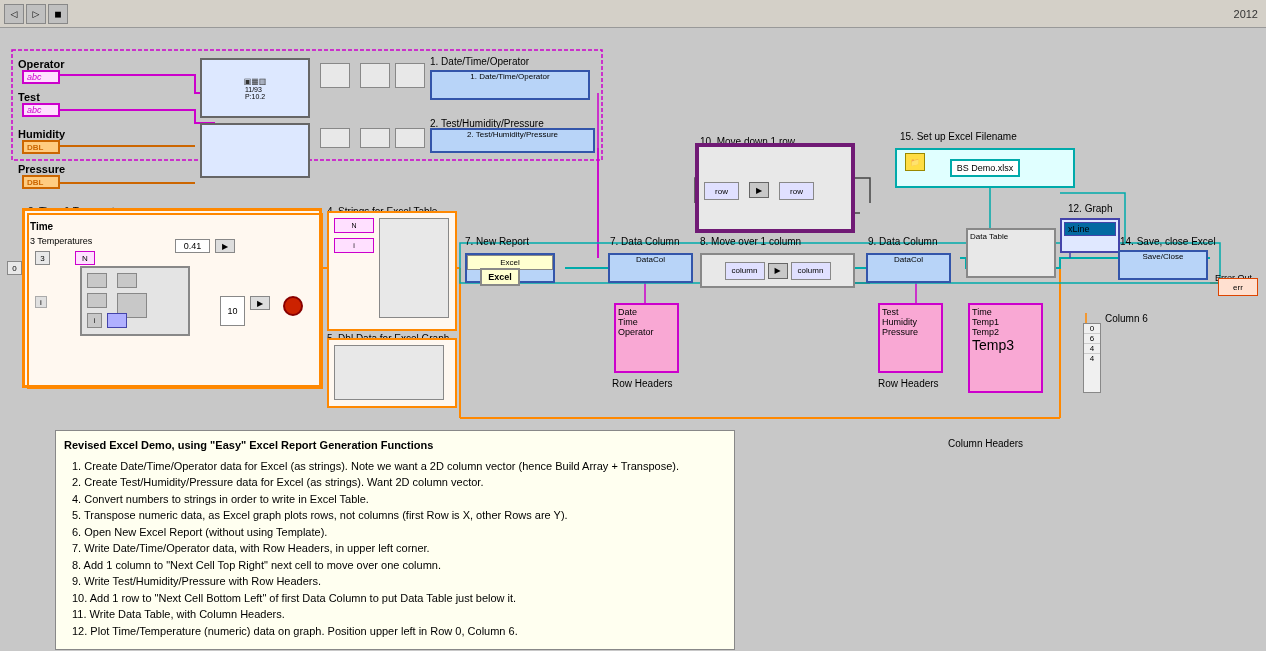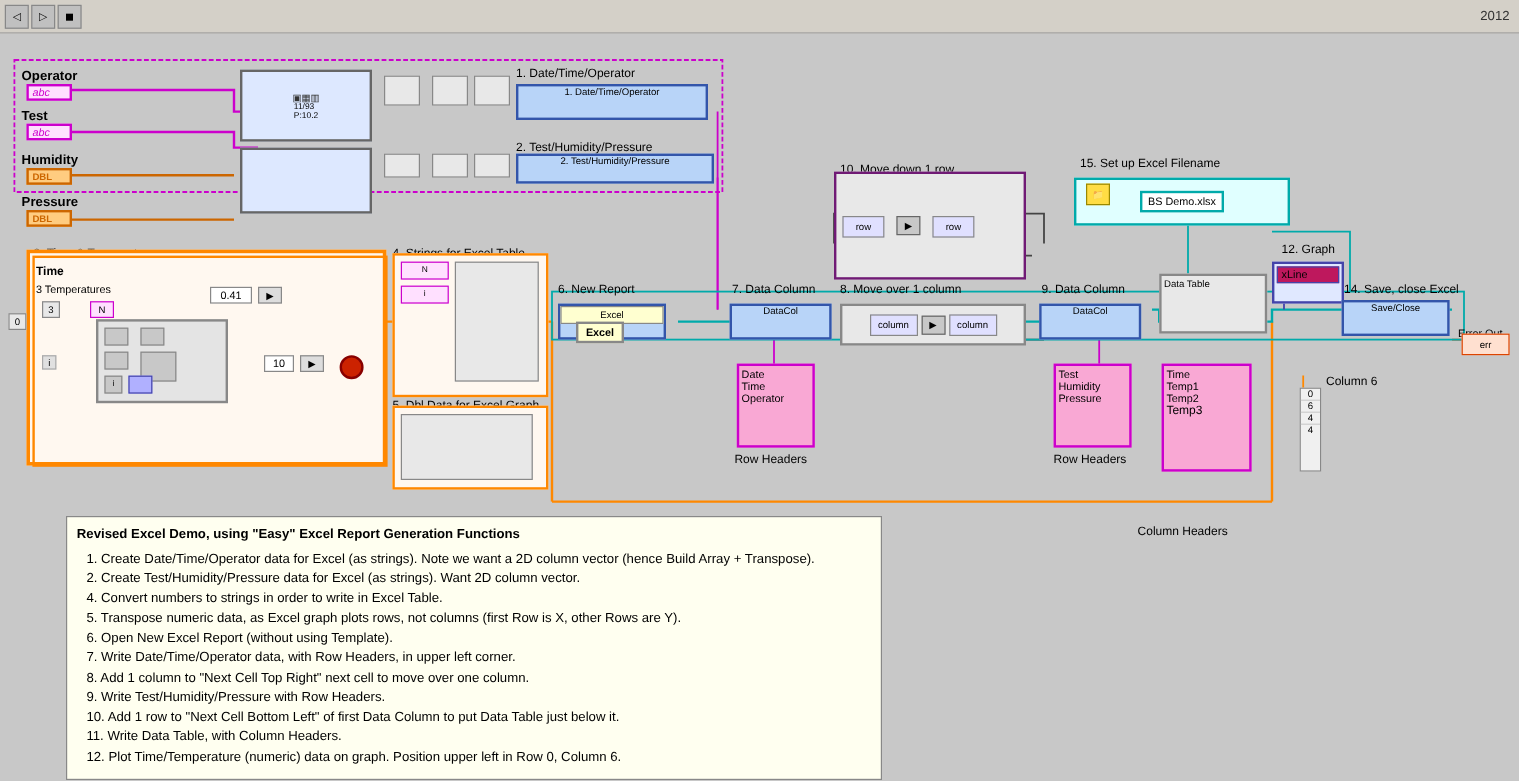--- a/index.html
+++ b/index.html
@@ -178,21 +178,21 @@
       width: 130px; height: 70px;
       border: 2px solid #ff8800;
       background: #fff8f0;
     }
 
     
     .move-down-block {
       position: absolute;
       top: 115px; left: 695px;
       width: 160px; height: 90px;
-      border: 2px solid #701a75;
+      border: 4px solid #701a75;
       background: #e8e8e8;
     }
 
     
     .data-table-block {
       position: absolute;
       top: 200px; left: 966px;
       width: 90px; height: 50px;
       border: 2px solid #888;
       background: #e8e8e8;
@@ -318,21 +318,21 @@
     <div style="position:absolute; top:40px; left:50px; width:20px; height:14px; border:1px solid #cc00cc; background:#ffe0ff; font-size:8px; display:flex;align-items:center;justify-content:center;">N</div>
 
     <div style="position:absolute; top:40px; left:10px; width:15px; height:14px; border:1px solid #888; background:#e8e8e8; font-size:8px; display:flex;align-items:center;justify-content:center;">3</div>
 
     <div style="position:absolute; top:85px; left:10px; width:12px; height:12px; border:1px solid #aaa; background:#e0e0e0; font-size:8px; display:flex;align-items:center;justify-content:center;">i</div>
 
     <div style="position:absolute; top:28px; left:150px; width:35px; height:14px; border:1px solid #888; background:#fff; font-size:9px; display:flex;align-items:center;justify-content:center;">0.41</div>
 
     <div style="position:absolute; top:28px; left:190px; width:20px; height:14px; background:#ddd; border:1px solid #888; font-size:8px; display:flex;align-items:center;justify-content:center;">▶</div>
 
-    <div style="position:absolute; top:85px; left:195px; width:25px; height:14px; border:1px solid #888; background:#fff; font-size:9px; display:flex;align-items:center;justify-content:center;">10</div>
+    <div style="position:absolute; top:85px; left:195px; width:25px; height:30px; border:1px solid #888; background:#fff; font-size:9px; display:flex;align-items:center;justify-content:center;">10</div>
 
     <div style="position:absolute; top:85px; left:225px; width:20px; height:14px; background:#ddd; border:1px solid #888; font-size:8px; display:flex;align-items:center;justify-content:center;">▶</div>
 
     <div style="position:absolute; top:85px; left:258px; width:20px; height:20px; border-radius:50%; border:2px solid #880000; background:#cc2200; display:flex;align-items:center;justify-content:center;"></div>
 
     <div style="position:absolute; top:2px; left:2px; width:296px; height:176px; border:2px solid #ff8800;"></div>
 
     <div style="position:absolute; top:50px; left:-18px; width:15px; height:14px; border:1px solid #888; background:#e8e8e8; font-size:8px; display:flex;align-items:center;justify-content:center;">0</div>
 
     <div style="position:absolute; top:55px; left:55px; width:110px; height:70px; border:2px solid #888; background:#e4e4e4;">
@@ -351,21 +351,21 @@
     <div style="position:absolute; top:5px; left:5px; width:40px; height:15px; border:1px solid #cc00cc; background:#ffe0ff; font-size:7px; display:flex;align-items:center;justify-content:center;">N</div>
     <div style="position:absolute; top:5px; left:50px; width:70px; height:100px; border:1px solid #888; background:#e8e8e8;"></div>
     <div style="position:absolute; top:25px; left:5px; width:40px; height:15px; border:1px solid #cc00cc; background:#ffe0ff; font-size:7px; display:flex;align-items:center;justify-content:center;">i</div>
   </div>
 
   <span class="block-label" style="top:305px; left:327px;">5. Dbl Data for Excel Graph</span>
   <div class="dbl-data-block">
     <div style="position:absolute; top:5px; left:5px; width:110px; height:55px; border:1px solid #888; background:#e8e8e8;"></div>
   </div>
 
-  <span class="block-label" style="top:208px; left:465px;">6. New Report</span>
+  <span class="block-label" style="top:208px; left:465px;">7. New Report</span>
   <div class="subvi" style="top:225px; left:465px; width:90px; height:30px;">
     <div style="font-size:8px; border:1px solid #888; background:#ffffd0; padding:2px;">Excel</div>
   </div>
 
   <div style="position:absolute; top:240px; left:480px; width:40px; height:18px; border:2px solid #888; background:#ffffd0; font-size:9px; display:flex;align-items:center;justify-content:center; font-weight:bold;">
     <span>Excel</span>
   </div>
 
   <span class="block-label" style="top:208px; left:610px;">7. Data Column</span>
   <div class="subvi" style="top:225px; left:608px; width:85px; height:30px;">
@@ -393,21 +393,21 @@
     <div style="position:absolute; top:35px; left:80px; width:35px; height:18px; border:1px solid #888; background:#e0e0ff; font-size:8px; display:flex;align-items:center;justify-content:center;">row</div>
   </div>
 
   <span class="block-label" style="top:208px; left:968px;">11. Data Table</span>
   <div class="data-table-block">
     <div style="font-size:8px; padding:2px;">Data Table</div>
   </div>
 
   <span class="block-label" style="top:175px; left:1068px;">12. Graph</span>
   <div class="graph-block" style="top:190px; left:1060px; width:60px; height:35px;">
-    <div style="font-size:9px; border:1px solid #4444aa; background:#be185d; padding:1px 3px;">xLine</div>
+    <div style="font-size:9px; border:1px solid #4444aa; background:#0369a1; padding:1px 3px;">xLine</div>
   </div>
 
   <span class="block-label" style="top:103px; left:900px;">15. Set up Excel Filename</span>
   <div style="position:absolute; top:120px; left:895px; width:180px; height:40px; border:2px solid #00aaaa; background:#e0ffff; display:flex; align-items:center; justify-content:center;">
 
     <div style="border:2px solid #00aaaa; background:#fff; padding:2px 5px; font-size:9px;">BS Demo.xlsx</div>
   </div>
 
   <div style="position:absolute; top:125px; left:905px; width:20px; height:18px; background:#ffdd44; border:1px solid #998800; font-size:8px; display:flex;align-items:center;justify-content:center;">📁</div>
 
@@ -430,21 +430,21 @@
     <div style="font-size:9px;">Test</div>
     <div style="font-size:9px;">Humidity</div>
     <div style="font-size:9px;">Pressure</div>
   </div>
   <span class="header-label" style="top:350px; left:878px;">Row Headers</span>
 
   <div class="pink-block" style="top:275px; left:968px; width:75px; height:90px;">
     <div style="font-size:9px;">Time</div>
     <div style="font-size:9px;">Temp1</div>
     <div style="font-size:9px;">Temp2</div>
-    <div style="font-size:10px;">Temp3</div>
+    <div style="font-size:14px;">Temp3</div>
   </div>
   <span class="header-label" style="top:370px; left:948px;margin-top:40px;">Column Headers</span>
 
   <span class="header-label" style="top:285px; left:1105px;">Column 6</span>
   <div style="position:absolute; top:295px; left:1083px; width:18px; height:70px; border:1px solid #888; background:#f0f0f0; display:flex; flex-direction:column;">
     <div style="font-size:8px; border-bottom:1px solid #ccc; text-align:center;">0</div>
     <div style="font-size:8px; border-bottom:1px solid #ccc; text-align:center;">6</div>
     <div style="font-size:8px; border-bottom:1px solid #ccc; text-align:center;">4</div>
     <div style="font-size:8px; text-align:center;">4</div>
   </div>

